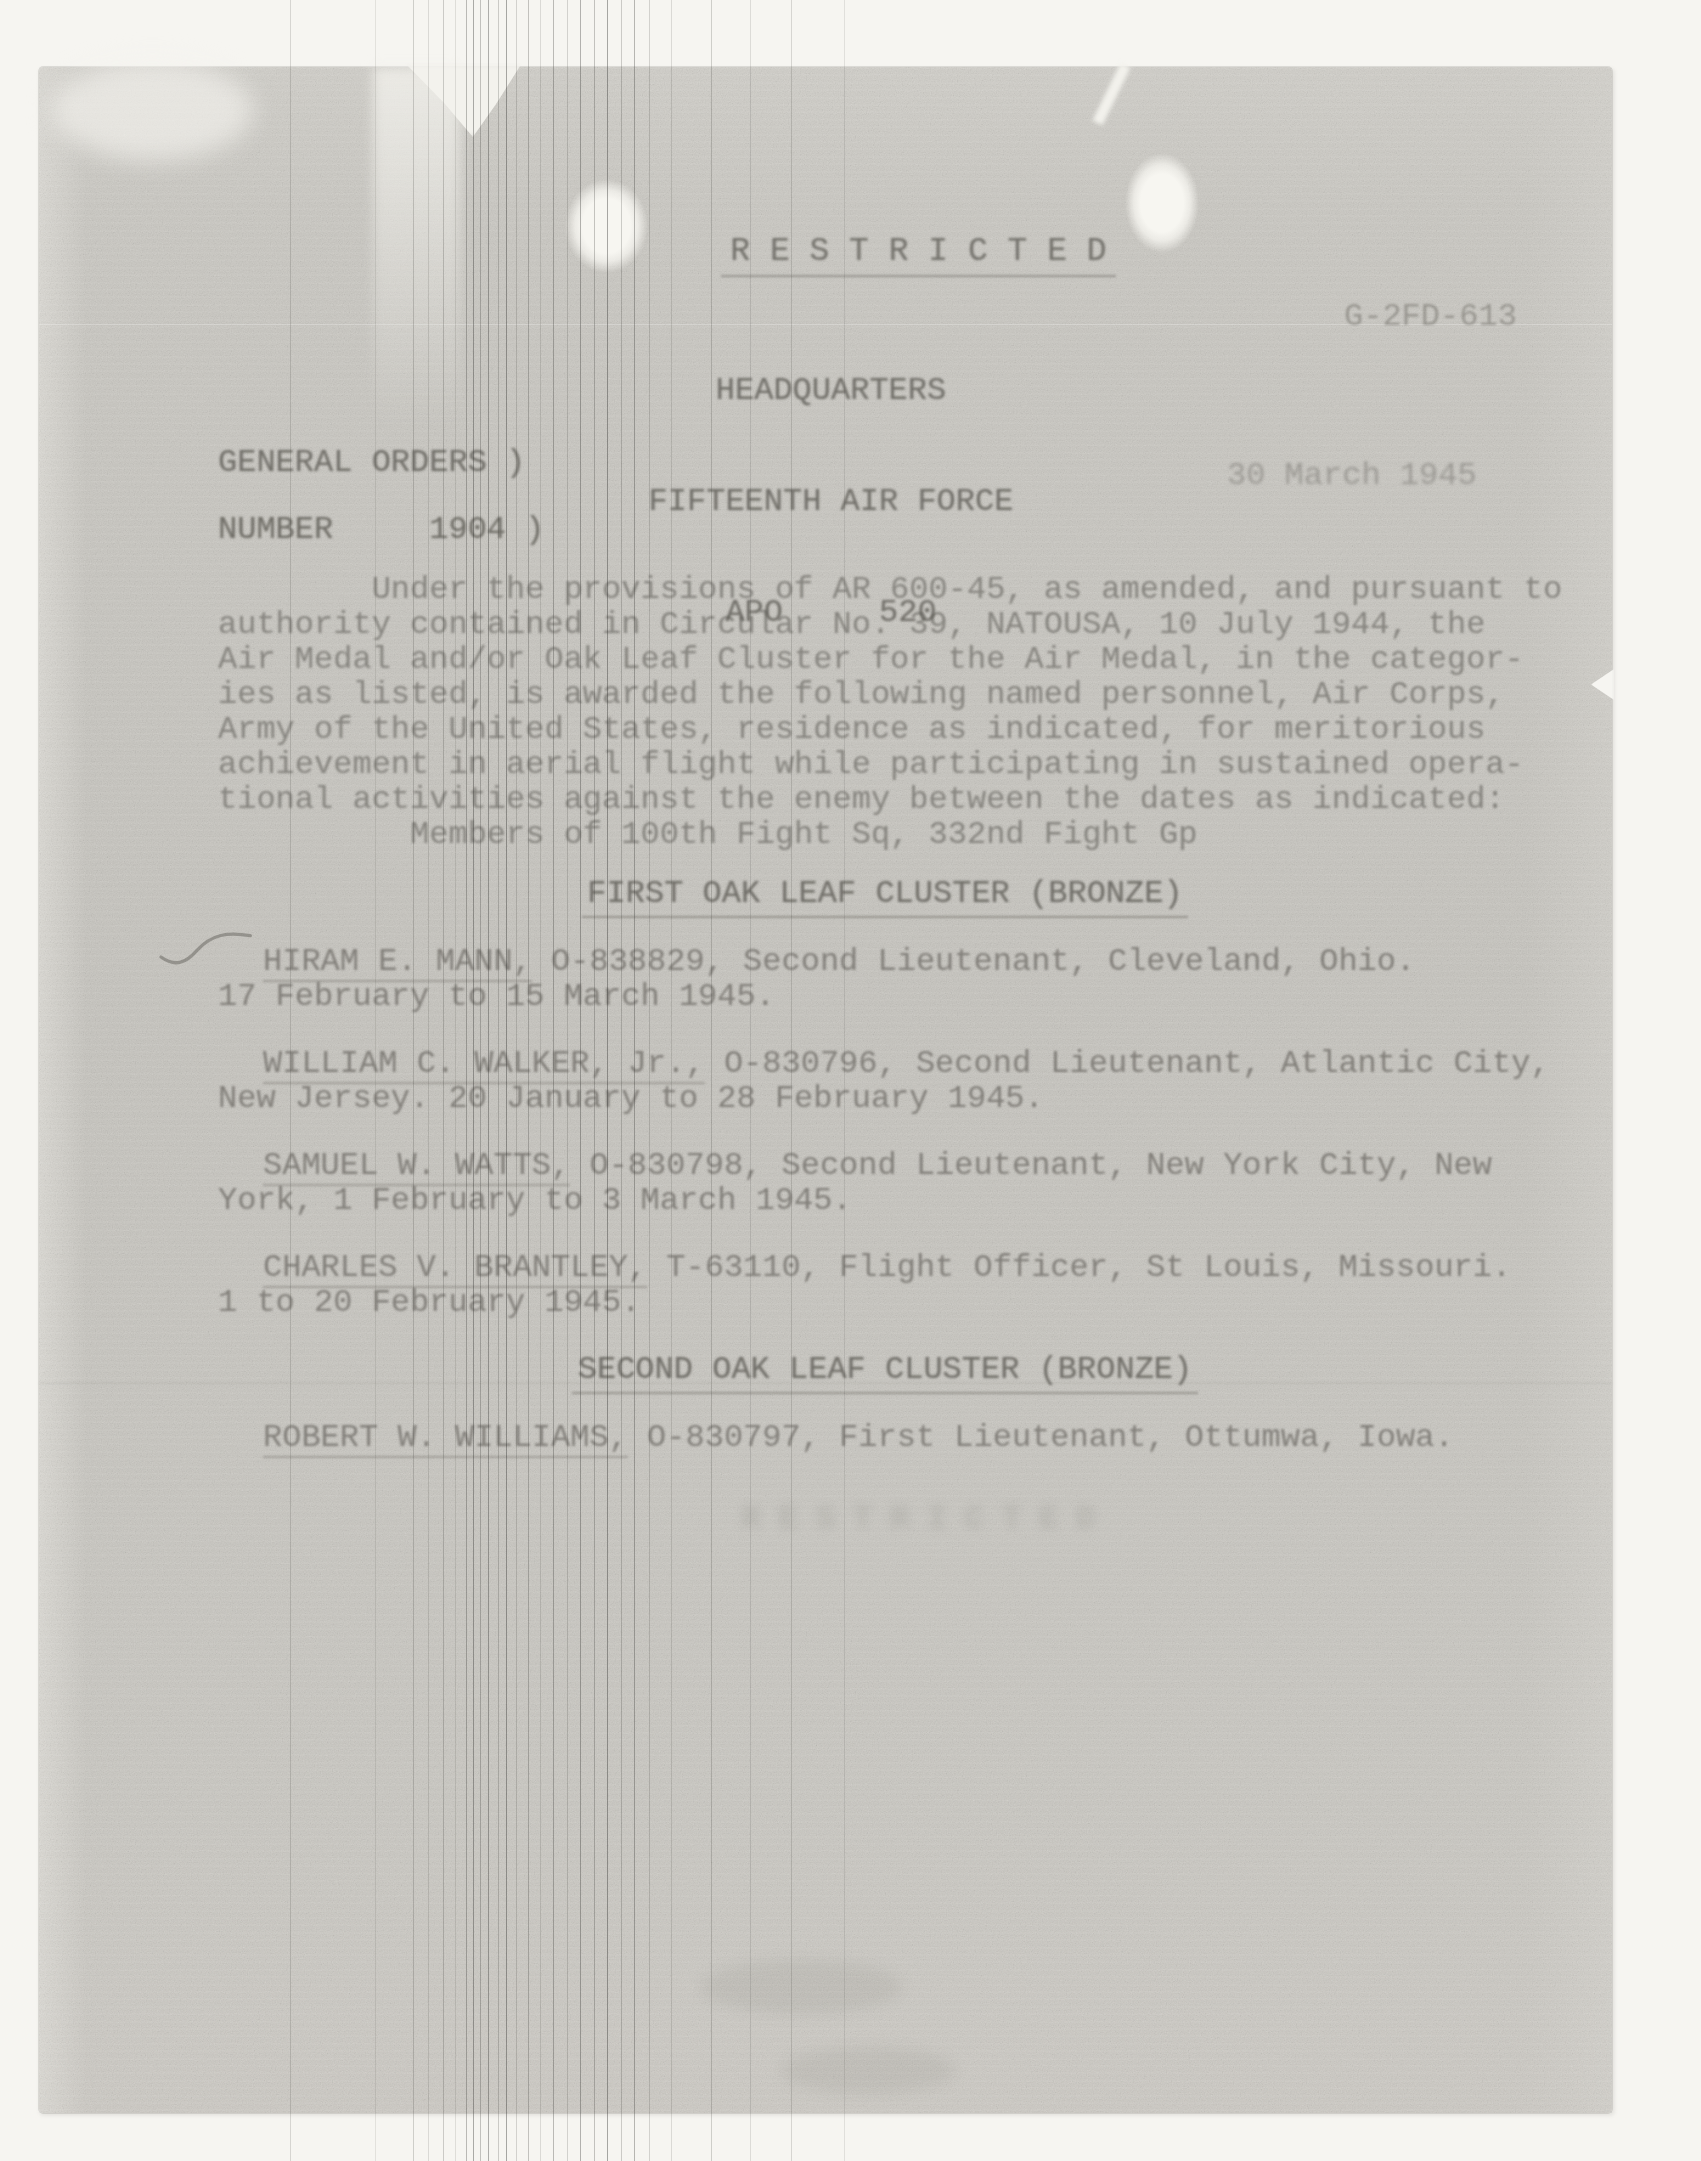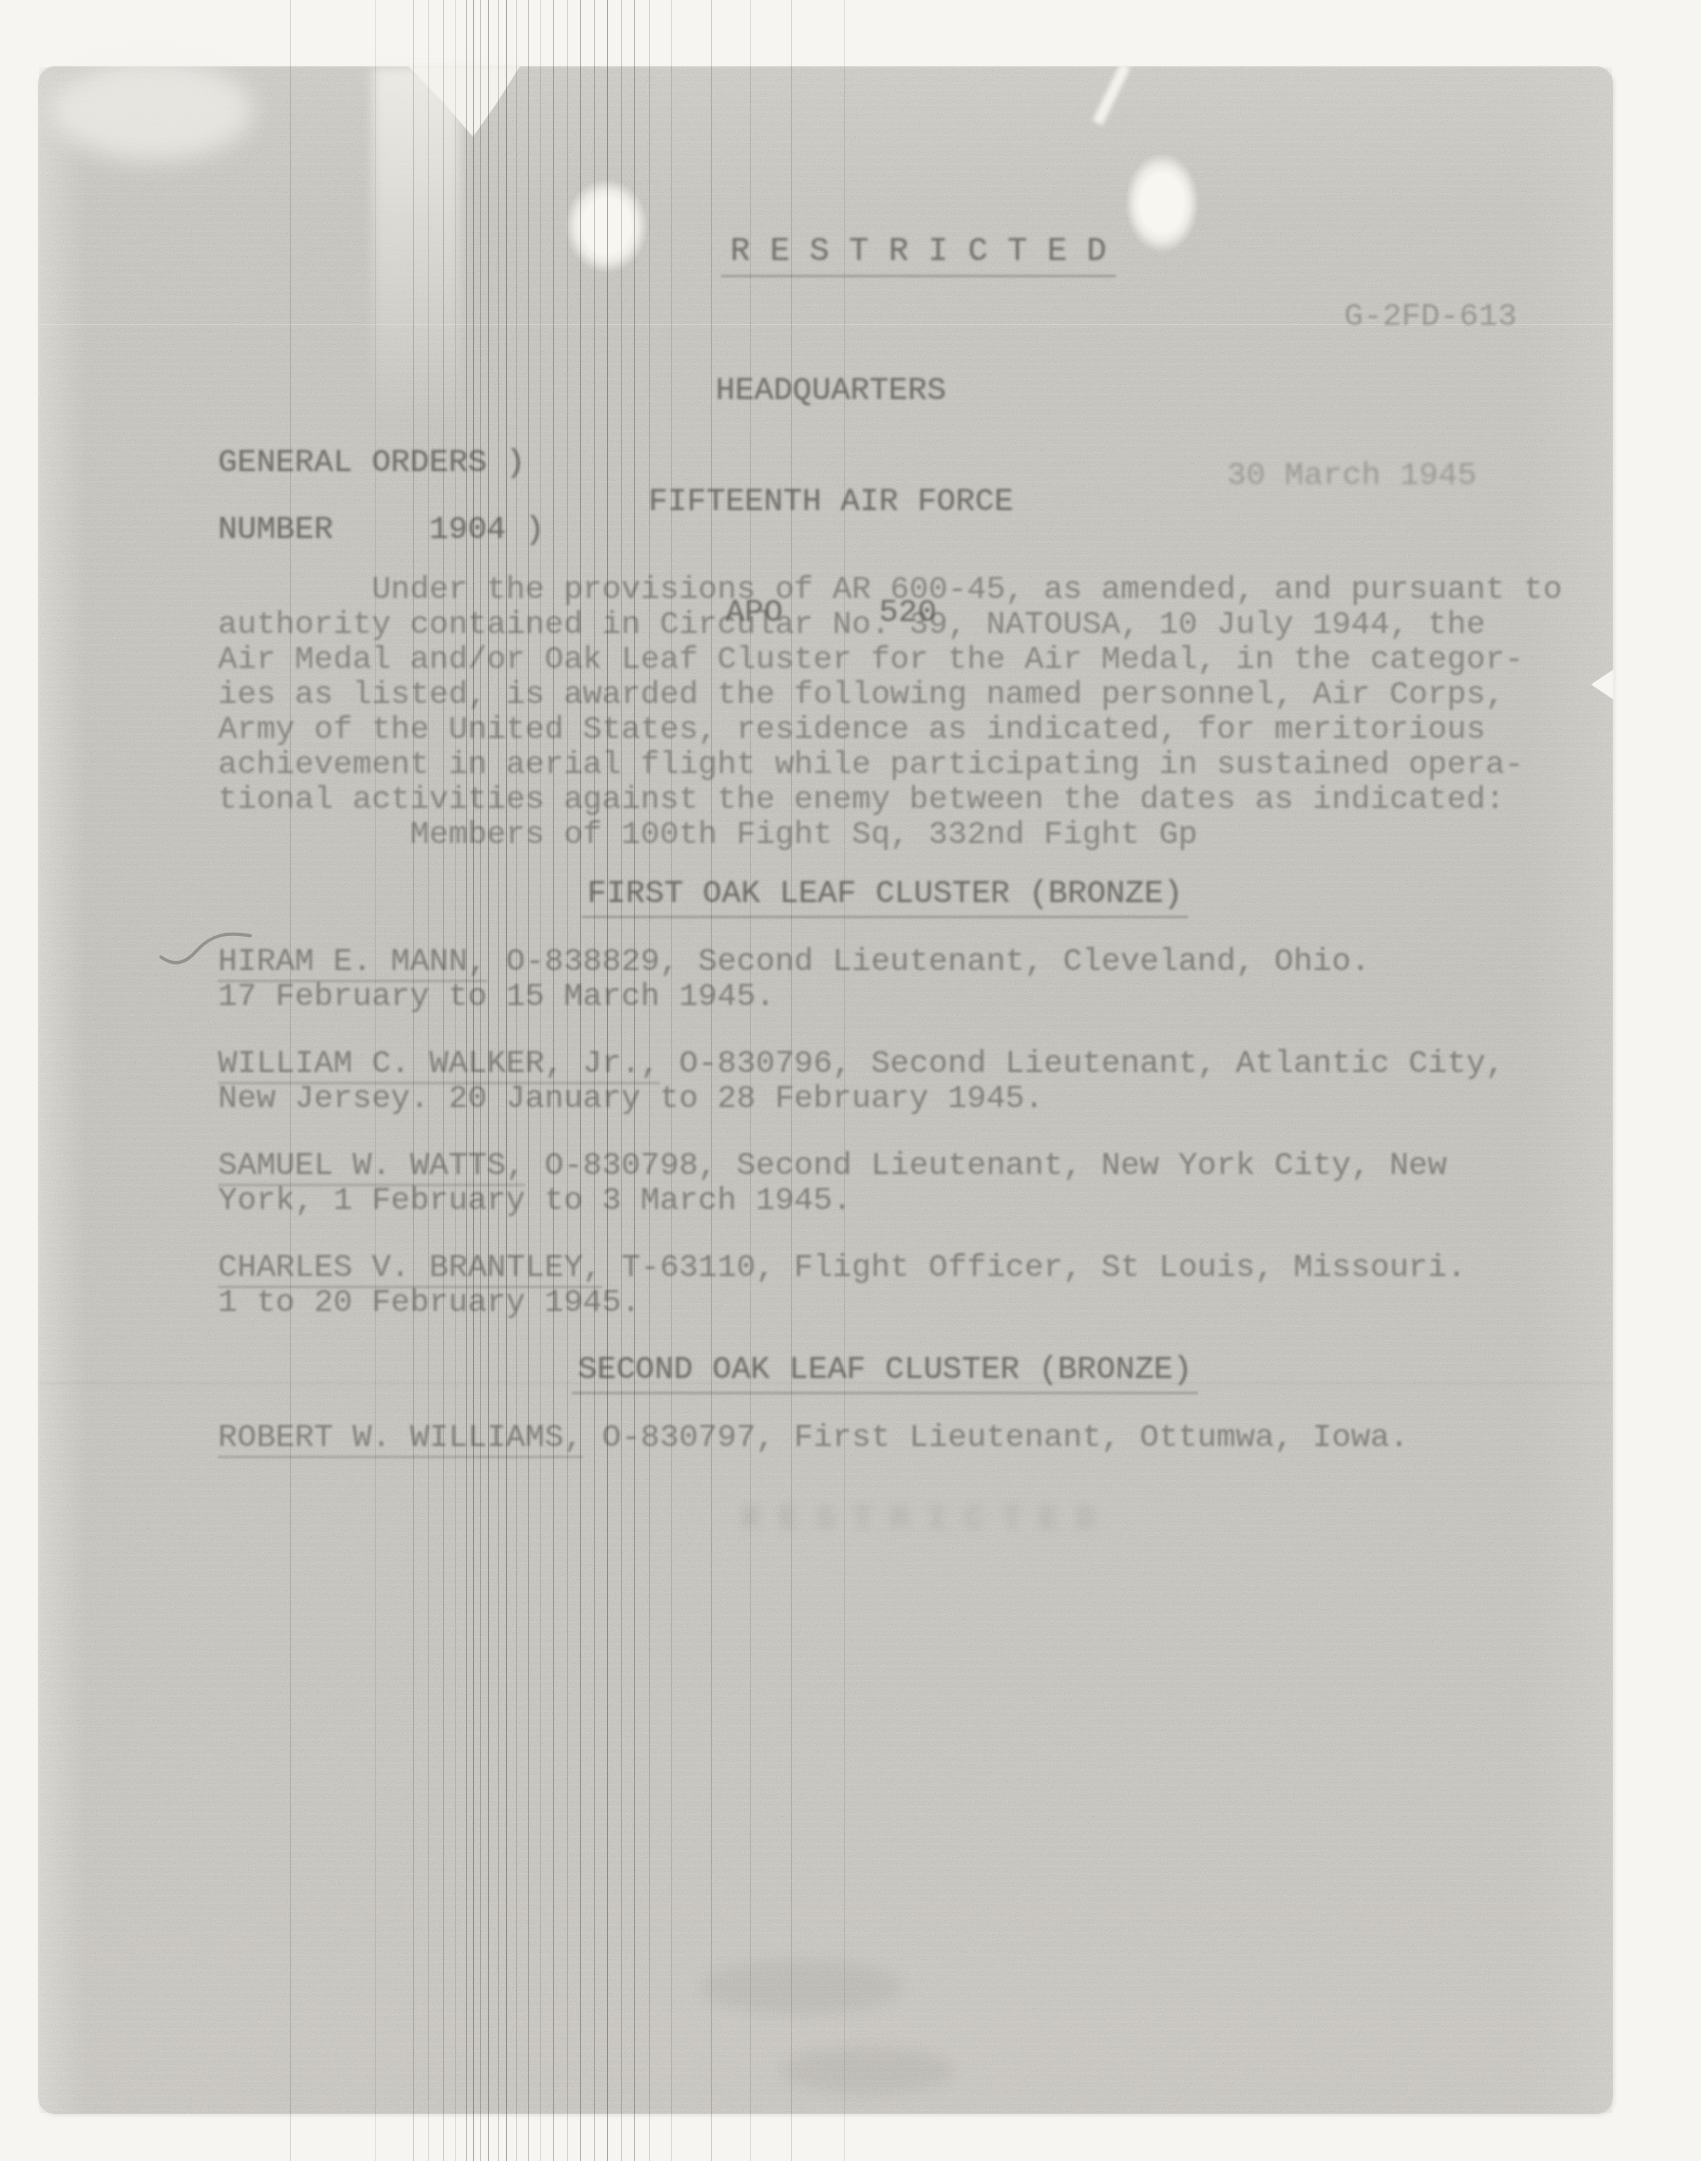--- a/index.html
+++ b/index.html
@@ -10,21 +10,21 @@
     background:#f6f5f1;
     font-family:"Liberation Mono","DejaVu Sans Mono",monospace;
   }
   
   #paper{
     position:absolute;left:39px;top:67px;width:1573px;height:2046px;
     background:
       linear-gradient(90deg, rgba(222,220,214,.85) 0px, rgba(222,220,214,0) 47px),
       linear-gradient(270deg, rgba(214,212,206,.6) 0px, rgba(214,212,206,0) 87px),
       linear-gradient(180deg, #d0cec8 0px, #c9c7c1 147px, #c5c3bd 936px, #c9c7c1 1739px, #ccc9c3 2046px);
-    border-radius:16px;
+    border-radius:4px;
     box-shadow:0 0 0 0.7px rgba(120,118,112,.25), 1.3px 2px 4px rgba(120,118,112,.18);
   }
   #paper .hband{
     position:absolute;inset:0;
     background:repeating-linear-gradient(180deg, rgba(255,255,255,.035) 0 2px, rgba(0,0,0,0) 2px 7.4px);
     pointer-events:none;
   }
   .noise-svg{position:absolute;inset:0;width:100%;height:100%;opacity:.28;pointer-events:none;}
   
   .txt{
@@ -40,21 +40,21 @@
   .office-code{left:1305px;top:232px;color:rgba(90,88,82,.42);filter:blur(1.3px);}
   .go-line1{left:179px;top:378px;color:rgba(85,83,77,.52);filter:blur(1px);}
   .go-line2{left:179px;top:445px;color:rgba(85,83,77,.55);filter:blur(1px);}
   .go-date{left:1188px;top:391px;color:rgba(92,90,84,.40);filter:blur(1.5px);}
   #paragraph{left:179px;top:505px;color:rgba(84,82,76,.55);filter:blur(0.9px);}
   #sections{left:179px;top:809px;width:1334px;}
   .sec-heading{text-align:center;line-height:35px;margin-bottom:33px;color:rgba(84,82,76,.52);filter:blur(1px);white-space:pre;}
   .sec-heading .underl{border-bottom:2.7px solid rgba(84,82,76,.40);padding:0 5.4px 4px 5.4px;}
   .entry{margin-bottom:32px;white-space:pre;color:rgba(82,80,74,.58);filter:blur(0.8px);}
   .eline{line-height:35px;}
-  .ename{border-bottom:2px solid rgba(82,80,74,.30);}
+  .ename{border-bottom:2px solid rgba(82,80,74,.30);margin-left:45px;}
   .ghost{left:702px;top:1435px;font-size:33px;font-weight:bold;letter-spacing:17.4px;color:rgba(95,93,87,.15);filter:blur(4px);white-space:pre;}
   .smudge{position:absolute;background:rgba(110,108,100,.10);filter:blur(6.7px);border-radius:50%;}
   
   .hole{position:absolute;z-index:6;pointer-events:none;
     background:radial-gradient(closest-side, #f7f6f1 58%, rgba(247,246,241,.75) 76%, rgba(247,246,241,0) 100%);}
   #hole-left{left:526px;top:112px;width:83px;height:94px;}
   #hole-right{left:1086px;top:86px;width:74px;height:100px;}
   .tear-top{position:absolute;left:366px;top:-4px;width:117px;height:74px;background:#f3f2ed;
     clip-path:polygon(0 0,100% 0,78% 55%,58% 100%,34% 55%);filter:blur(3.3px);z-index:5;}
   .tear-swath{position:absolute;left:334px;top:0;width:87px;height:361px;

